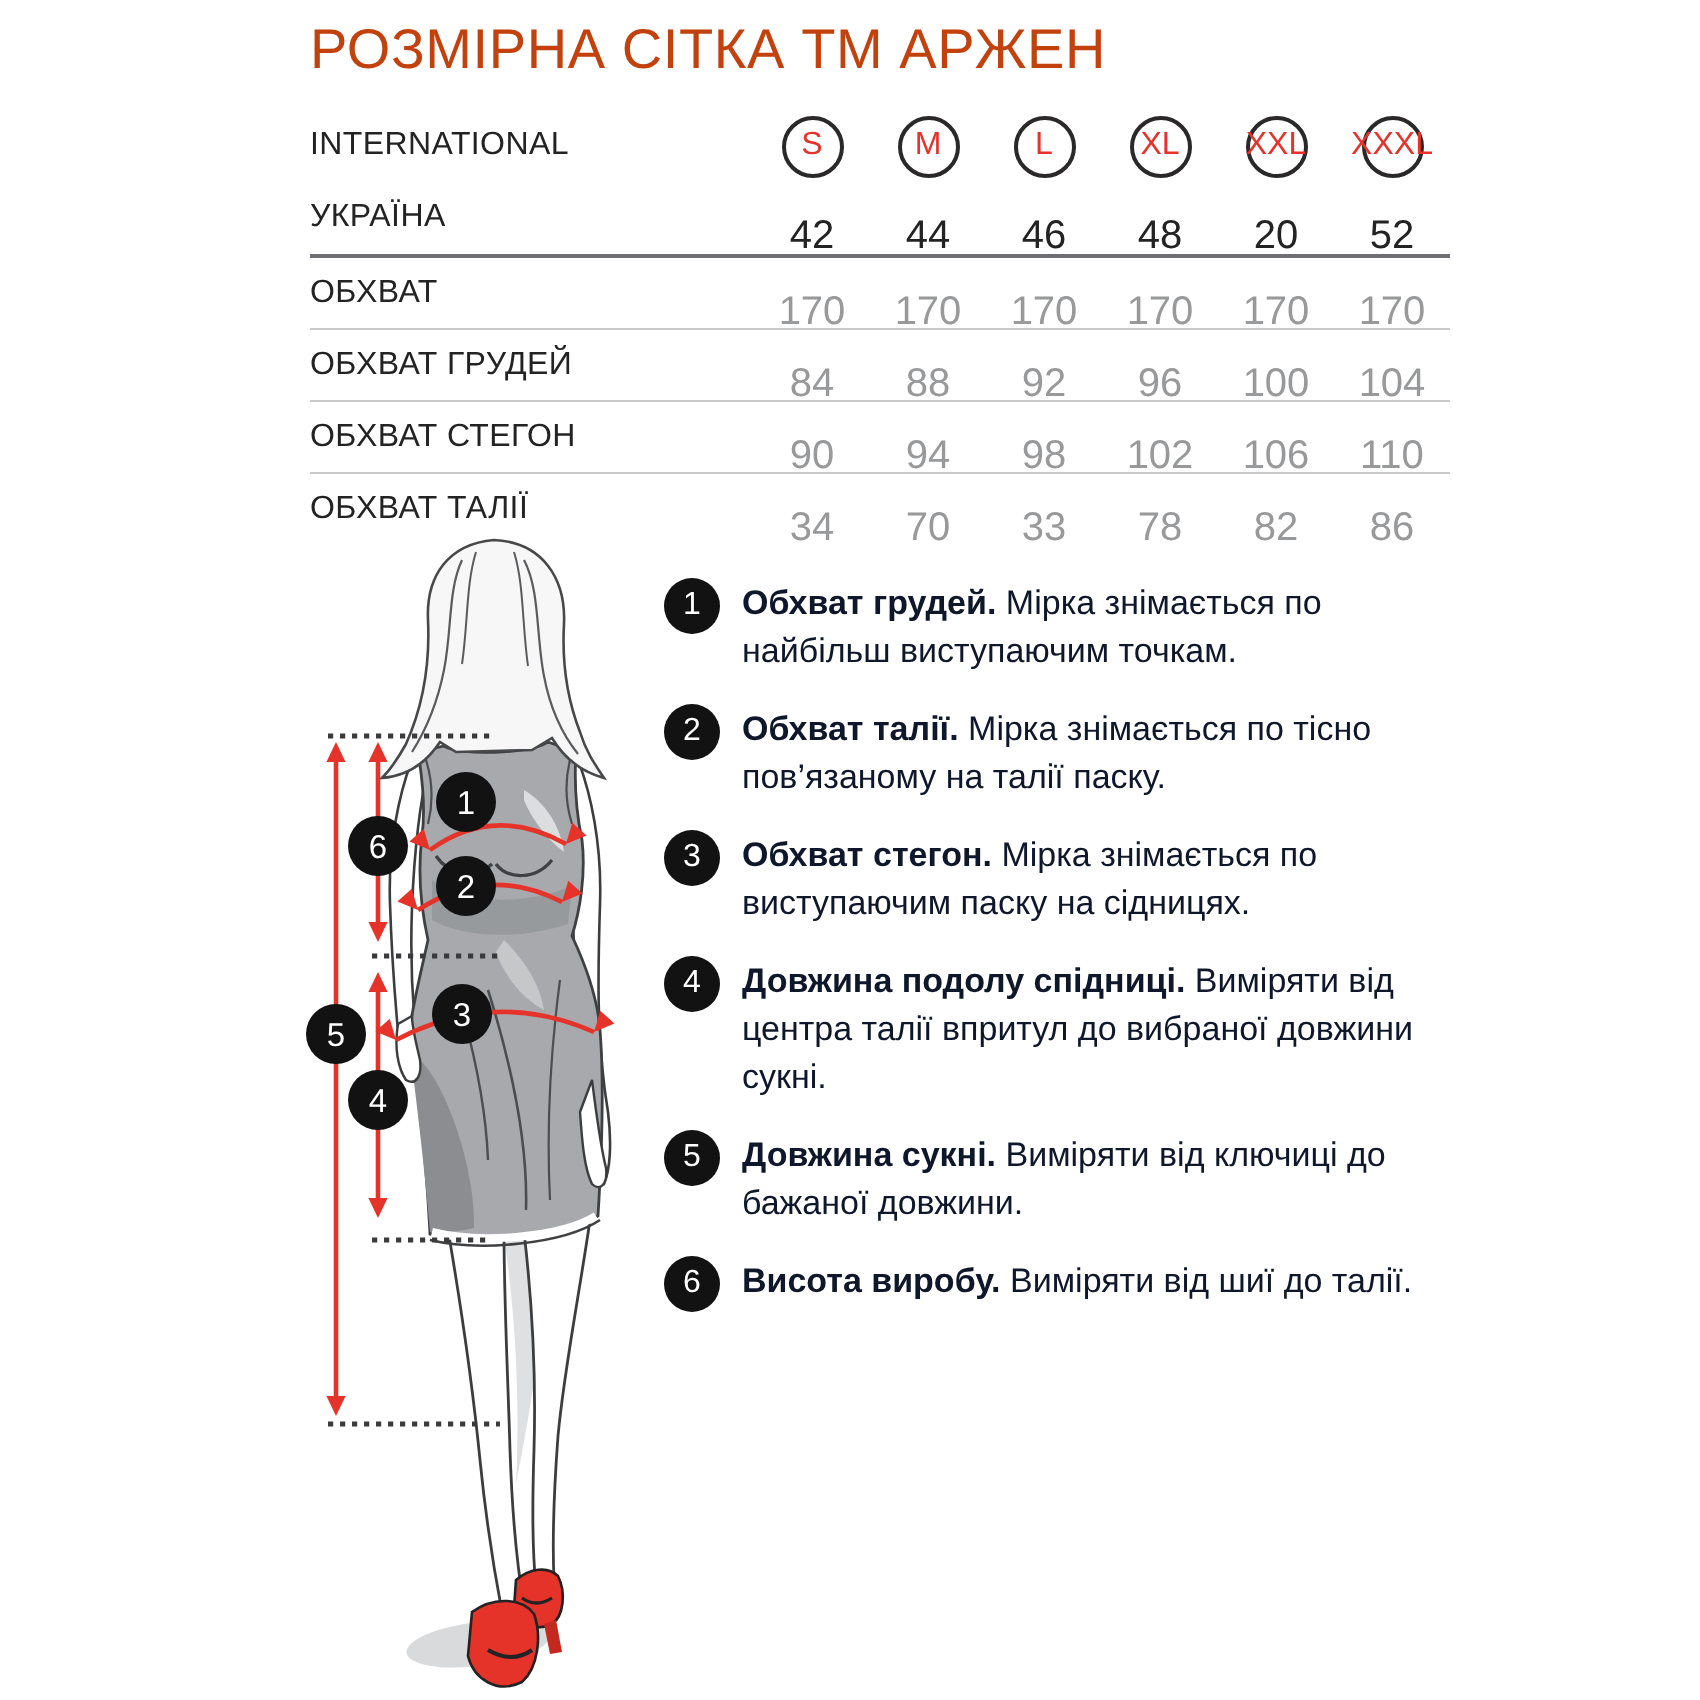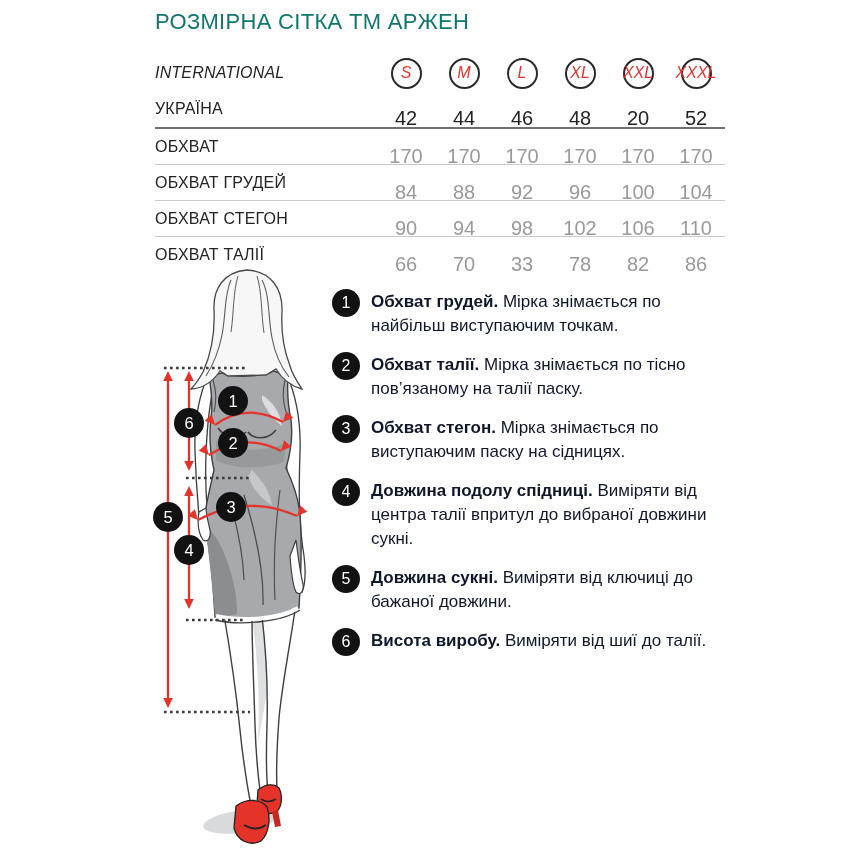--- a/index.html
+++ b/index.html
@@ -1,23 +1,23 @@
 <!DOCTYPE html>
 <html><head>
 <meta charset="utf-8">
 <style>
   html,body{margin:0;padding:0;background:#ffffff;}
   .page{position:relative;width:850px;height:850px;background:#fff;overflow:hidden;
         font-family:"Liberation Sans", sans-serif;color:#1c1c1e;}
-  .title{position:absolute;left:155px;top:9px;font-size:22px;font-weight:400;
-         letter-spacing:.3px;color:#0f766e;white-space:nowrap;}
+  .title{position:absolute;left:155px;top:9px;font-size:28px;font-weight:400;
+         letter-spacing:.3px;color:#c2410c;white-space:nowrap;}
   
   .table{position:absolute;left:155px;top:54px;width:570px;}
   .trow{display:flex;align-items:center;}
-  .row-intl{height:38px;font-style:italic;}
+  .row-intl{height:38px;}
   .row-ua{height:33px;padding-bottom:2px;}
   .tlabel{flex:1;font-size:16px;color:#232324;letter-spacing:.2px;}
   .cells{display:flex;width:348px;}
   .cell{width:58px;display:flex;justify-content:center;align-items:center;}
   .size-circle{width:31px;height:31px;border:2px solid #2b2829;border-radius:50%;
                display:flex;align-items:center;justify-content:center;box-sizing:border-box;}
   .size-circle span{color:#e5332a;font-size:16px;white-space:nowrap;}
   .val{font-size:20px;color:#98999b;margin-top:20px;}
   .row-ua .val{color:#232324;}
   .mrows{border-top:2px solid #6e6f72;}
@@ -168,21 +168,21 @@
             </div>
           <div class="cell">
               <span class="val">110</span>
             </div>
         </div>
       </div>
       <div class="mrow">
         <div class="tlabel">ОБХВАТ ТАЛІЇ</div>
         <div class="cells">
           <div class="cell">
-              <span class="val">66</span>
+              <span class="val">34</span>
             </div>
           <div class="cell">
               <span class="val">70</span>
             </div>
           <div class="cell">
               <span class="val">33</span>
             </div>
           <div class="cell">
               <span class="val">78</span>
             </div>

